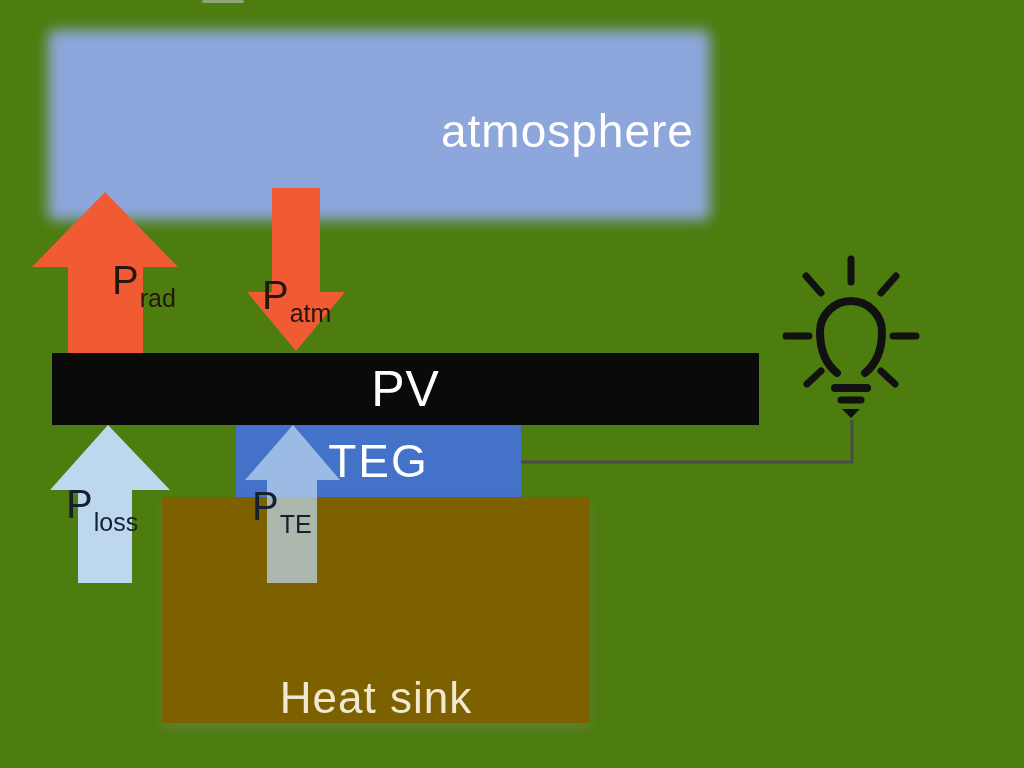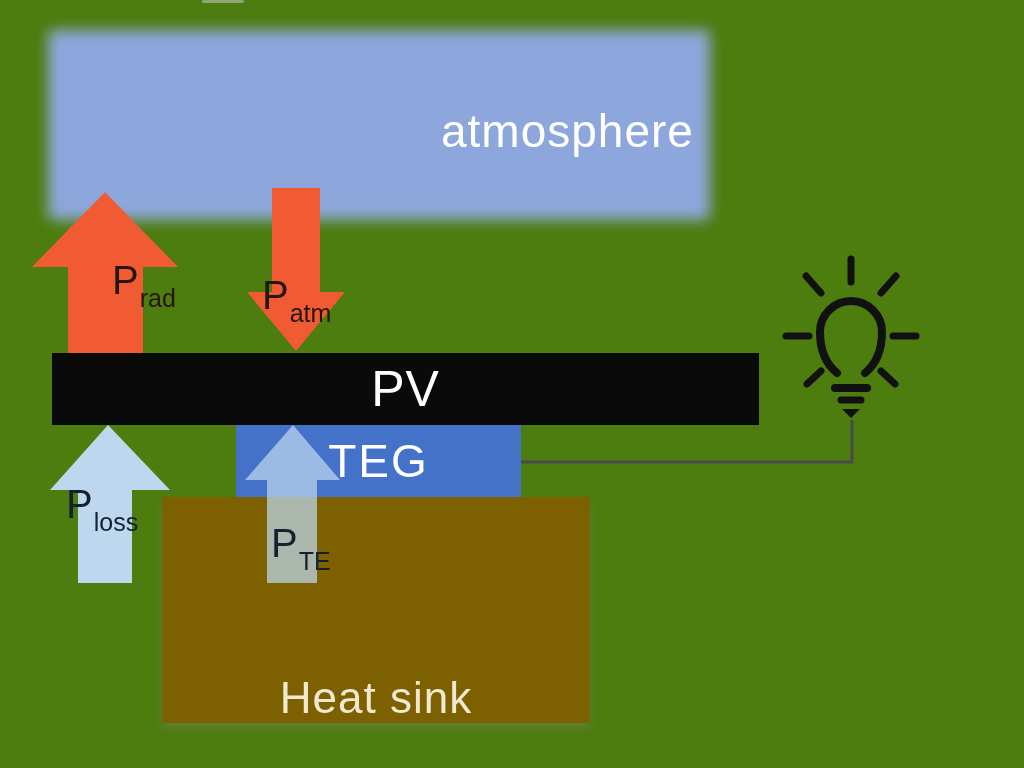--- a/index.html
+++ b/index.html
@@ -39,21 +39,21 @@
   svg.overlay{position:absolute;left:0;top:0;pointer-events:none;}
   
   .plabel{position:absolute;line-height:1;white-space:nowrap;}
   .plabel .main{font-size:40px;font-weight:400;}
   .plabel .sub{font-size:25px;font-weight:400;position:relative;top:13px;margin-left:1px;}
   .plabel.orange-zone{color:#26160e;}
   .plabel.blue-zone{color:#15212e;}
   #p-rad-label{left:68px;top:260px;padding-left:44px;}
   #p-atm-label{left:262px;top:275px;}
   #p-loss-label{left:66px;top:484px;}
-  #p-te-label{left:271px;top:486px;margin-top:37px;}
+  #p-te-label{left:252px;top:486px;}
   
   .top-artifact{
     position:absolute;left:202px;top:0;width:42px;height:3px;
     background:#c6c6c6;opacity:0.55;border-radius:2px;
   }
 </style>
 </head>
 <body>
 
 <div id="canvas">

